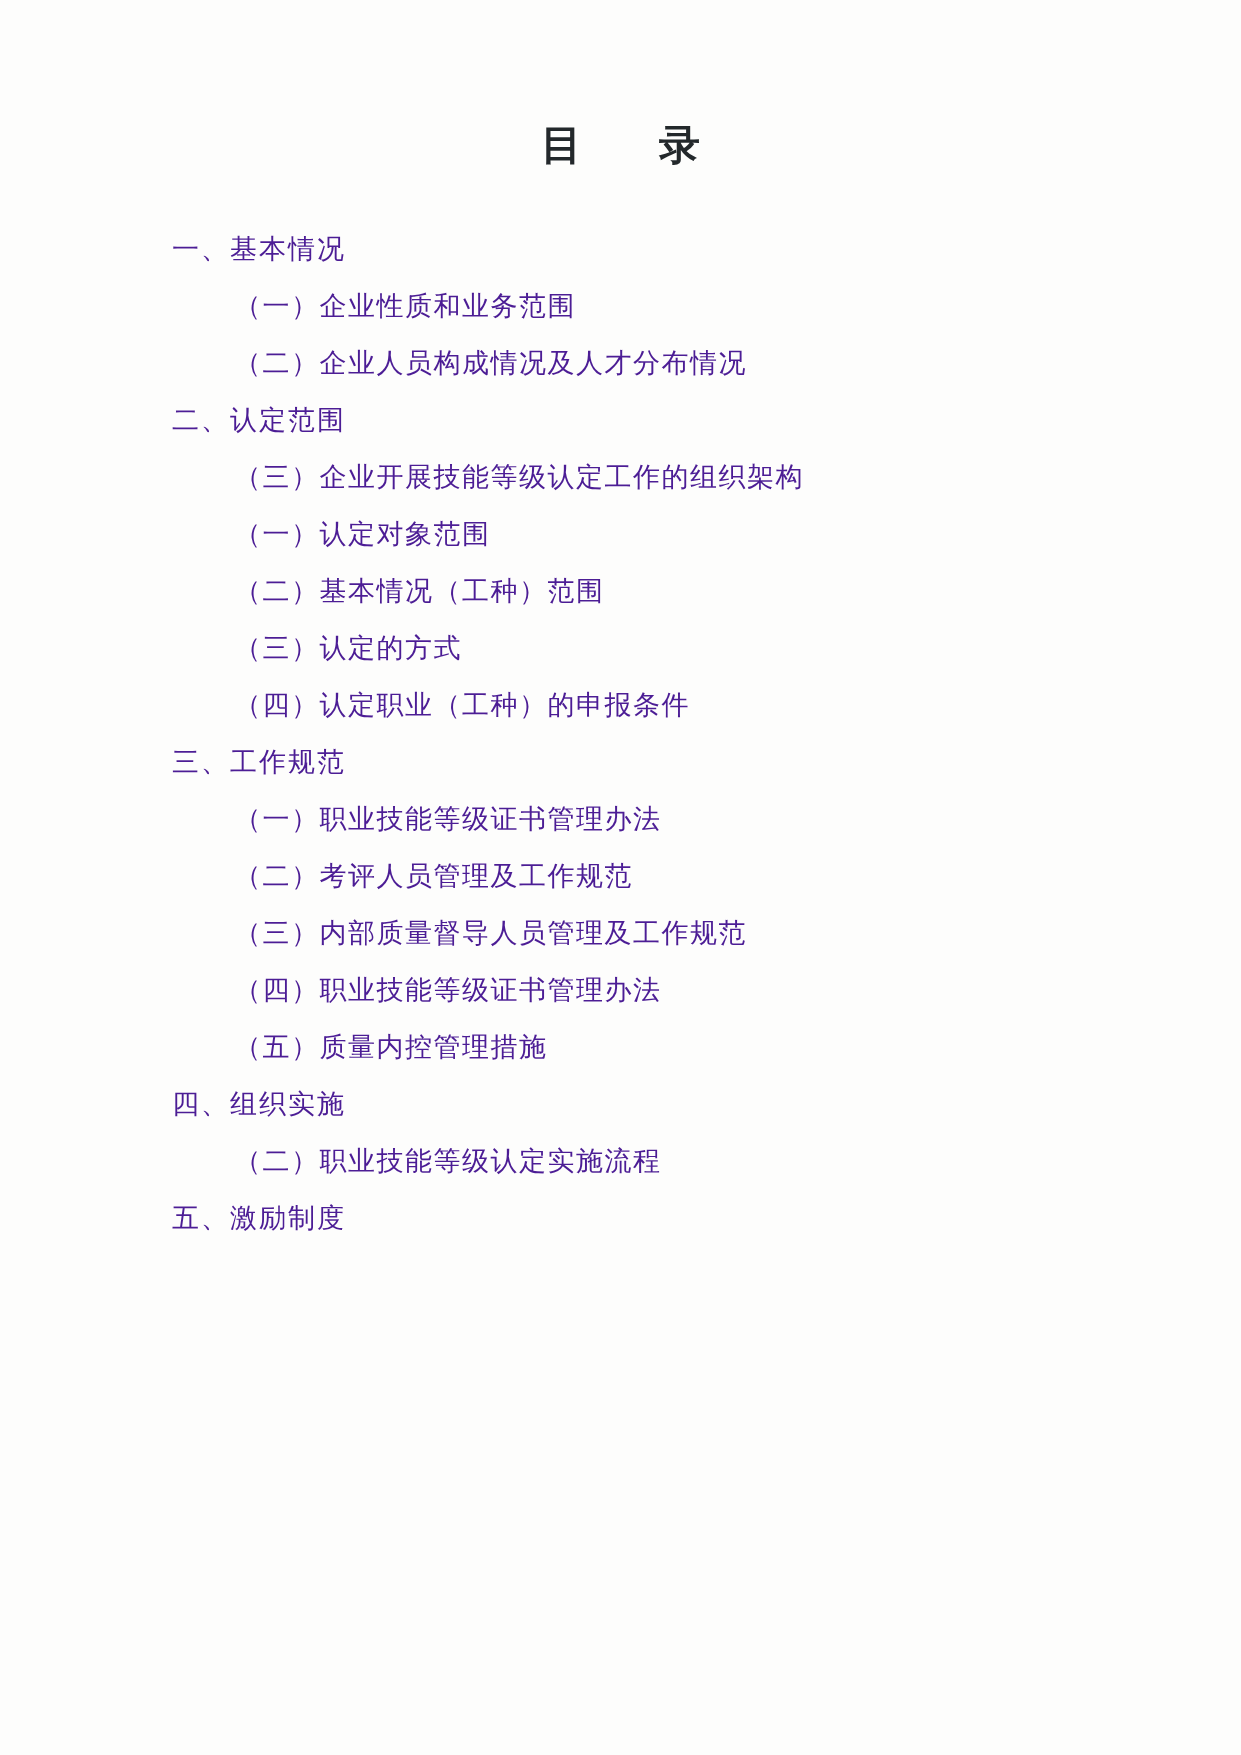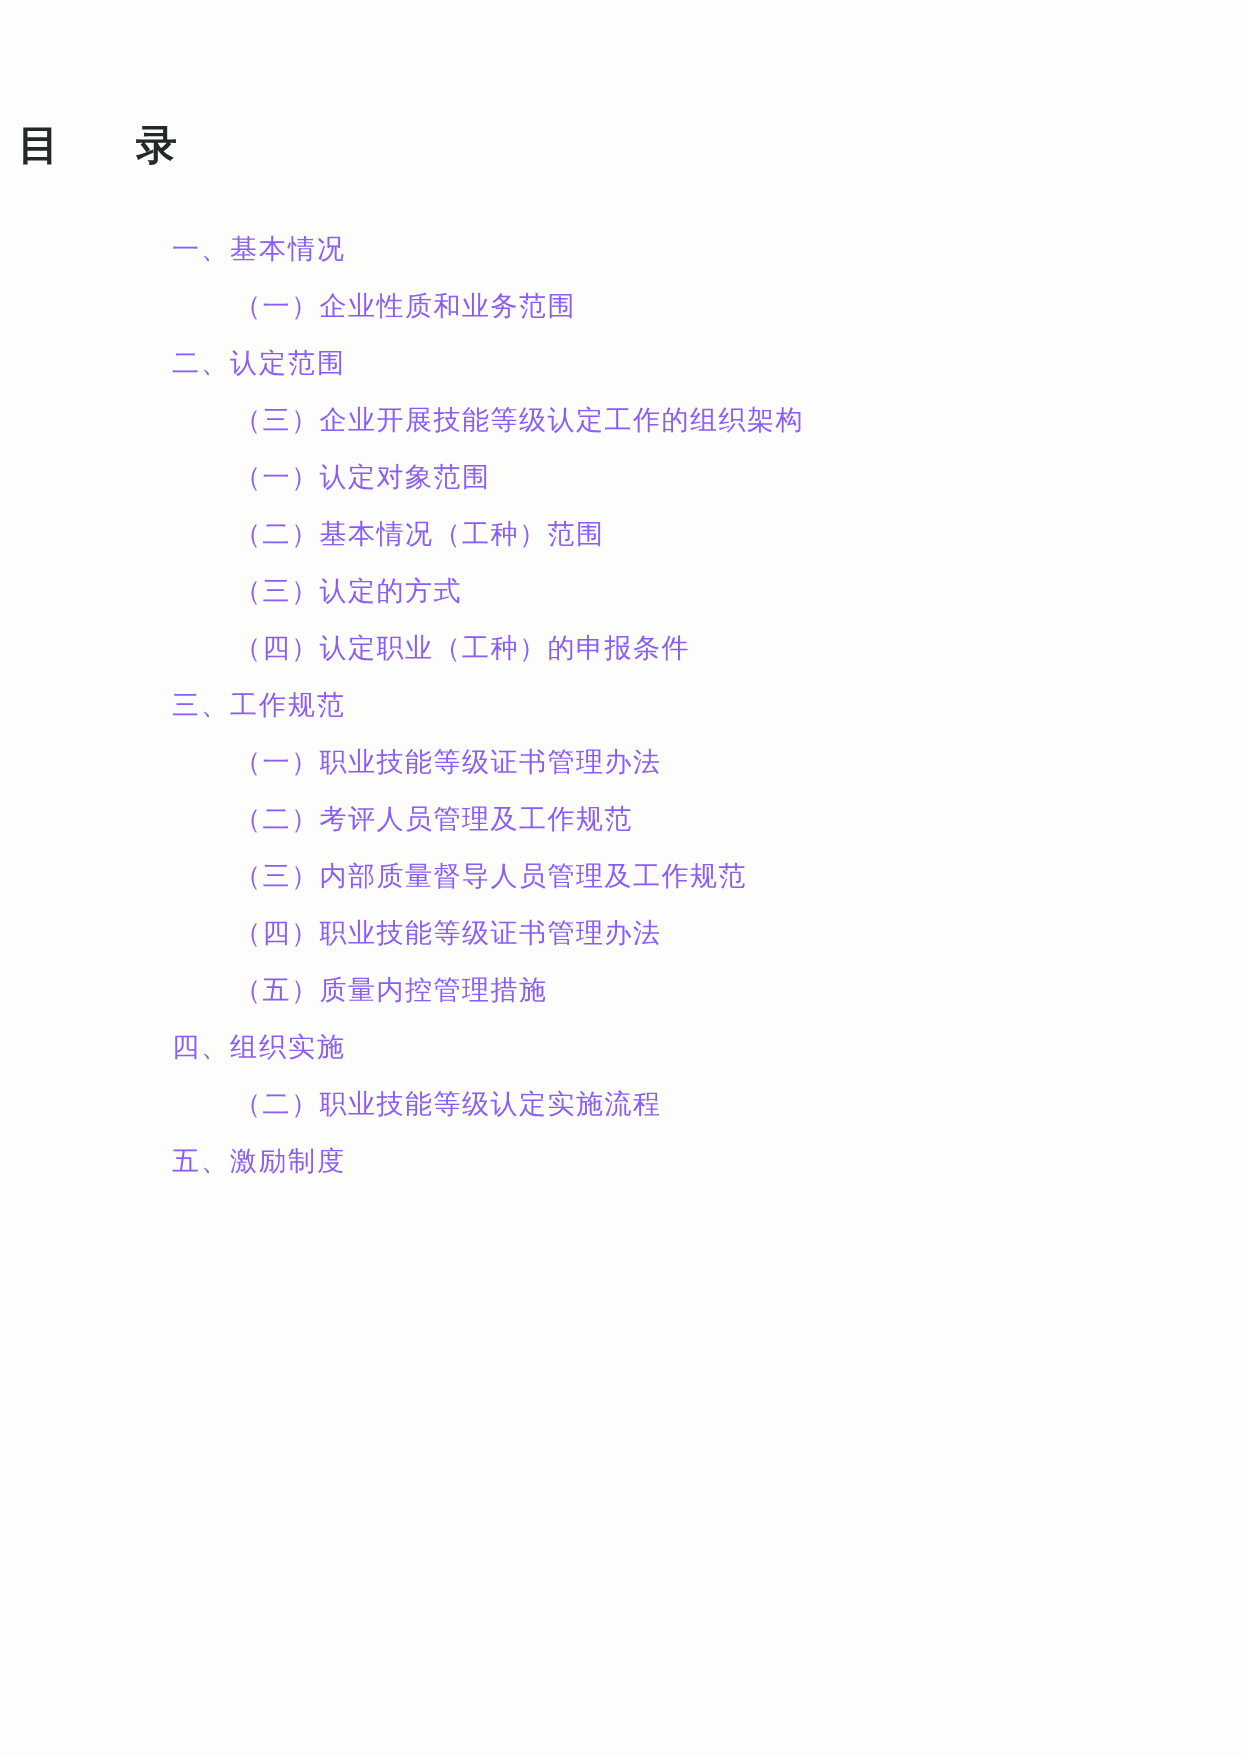--- a/index.html
+++ b/index.html
@@ -18,37 +18,38 @@
   .page {
     position: absolute;
     inset: 0;
     background: #fdfdfc;
   }
   .doc-title {
     position: absolute;
     top: 118px;
     left: 0;
     width: 100%;
+    text-align: center;
     font-size: 41px;
     letter-spacing: 18px;
     text-indent: 18px;
     color: #23282b;
     font-weight: 600;
     font-family: "DejaVu Serif", serif;
   }
   .toc {
     position: absolute;
     top: 235px;
     left: 0;
     width: 100%;
   }
   .toc-entry {
     font-size: 27px;
     line-height: 1.0;
-    color: #8b5cf6;
+    color: #4c1d95;
     letter-spacing: 1.5px;
     white-space: nowrap;
   }
   .level-1 {
     margin-left: 172px;
     margin-top: 0;
     padding-top: 27px;
     padding-bottom: 3px;
     letter-spacing: 2px;
   }
@@ -65,20 +66,21 @@
 <body>
 
 <div class="page">
 
   <div class="doc-title">目　录</div>
 
   <div class="toc">
 
     <div class="toc-entry level-1 first">一、基本情况</div>
     <div class="toc-entry level-2">（一）企业性质和业务范围</div>
+    <div class="toc-entry level-2">（二）企业人员构成情况及人才分布情况</div>
     <div class="toc-entry level-1">二、认定范围</div>
 
     <div class="toc-entry level-2">（三）企业开展技能等级认定工作的组织架构</div>
     <div class="toc-entry level-2">（一）认定对象范围</div>
     <div class="toc-entry level-2">（二）基本情况（工种）范围</div>
     <div class="toc-entry level-2">（三）认定的方式</div>
     <div class="toc-entry level-2">（四）认定职业（工种）的申报条件</div>
 
     <div class="toc-entry level-1">三、工作规范</div>
     <div class="toc-entry level-2">（一）职业技能等级证书管理办法</div>

